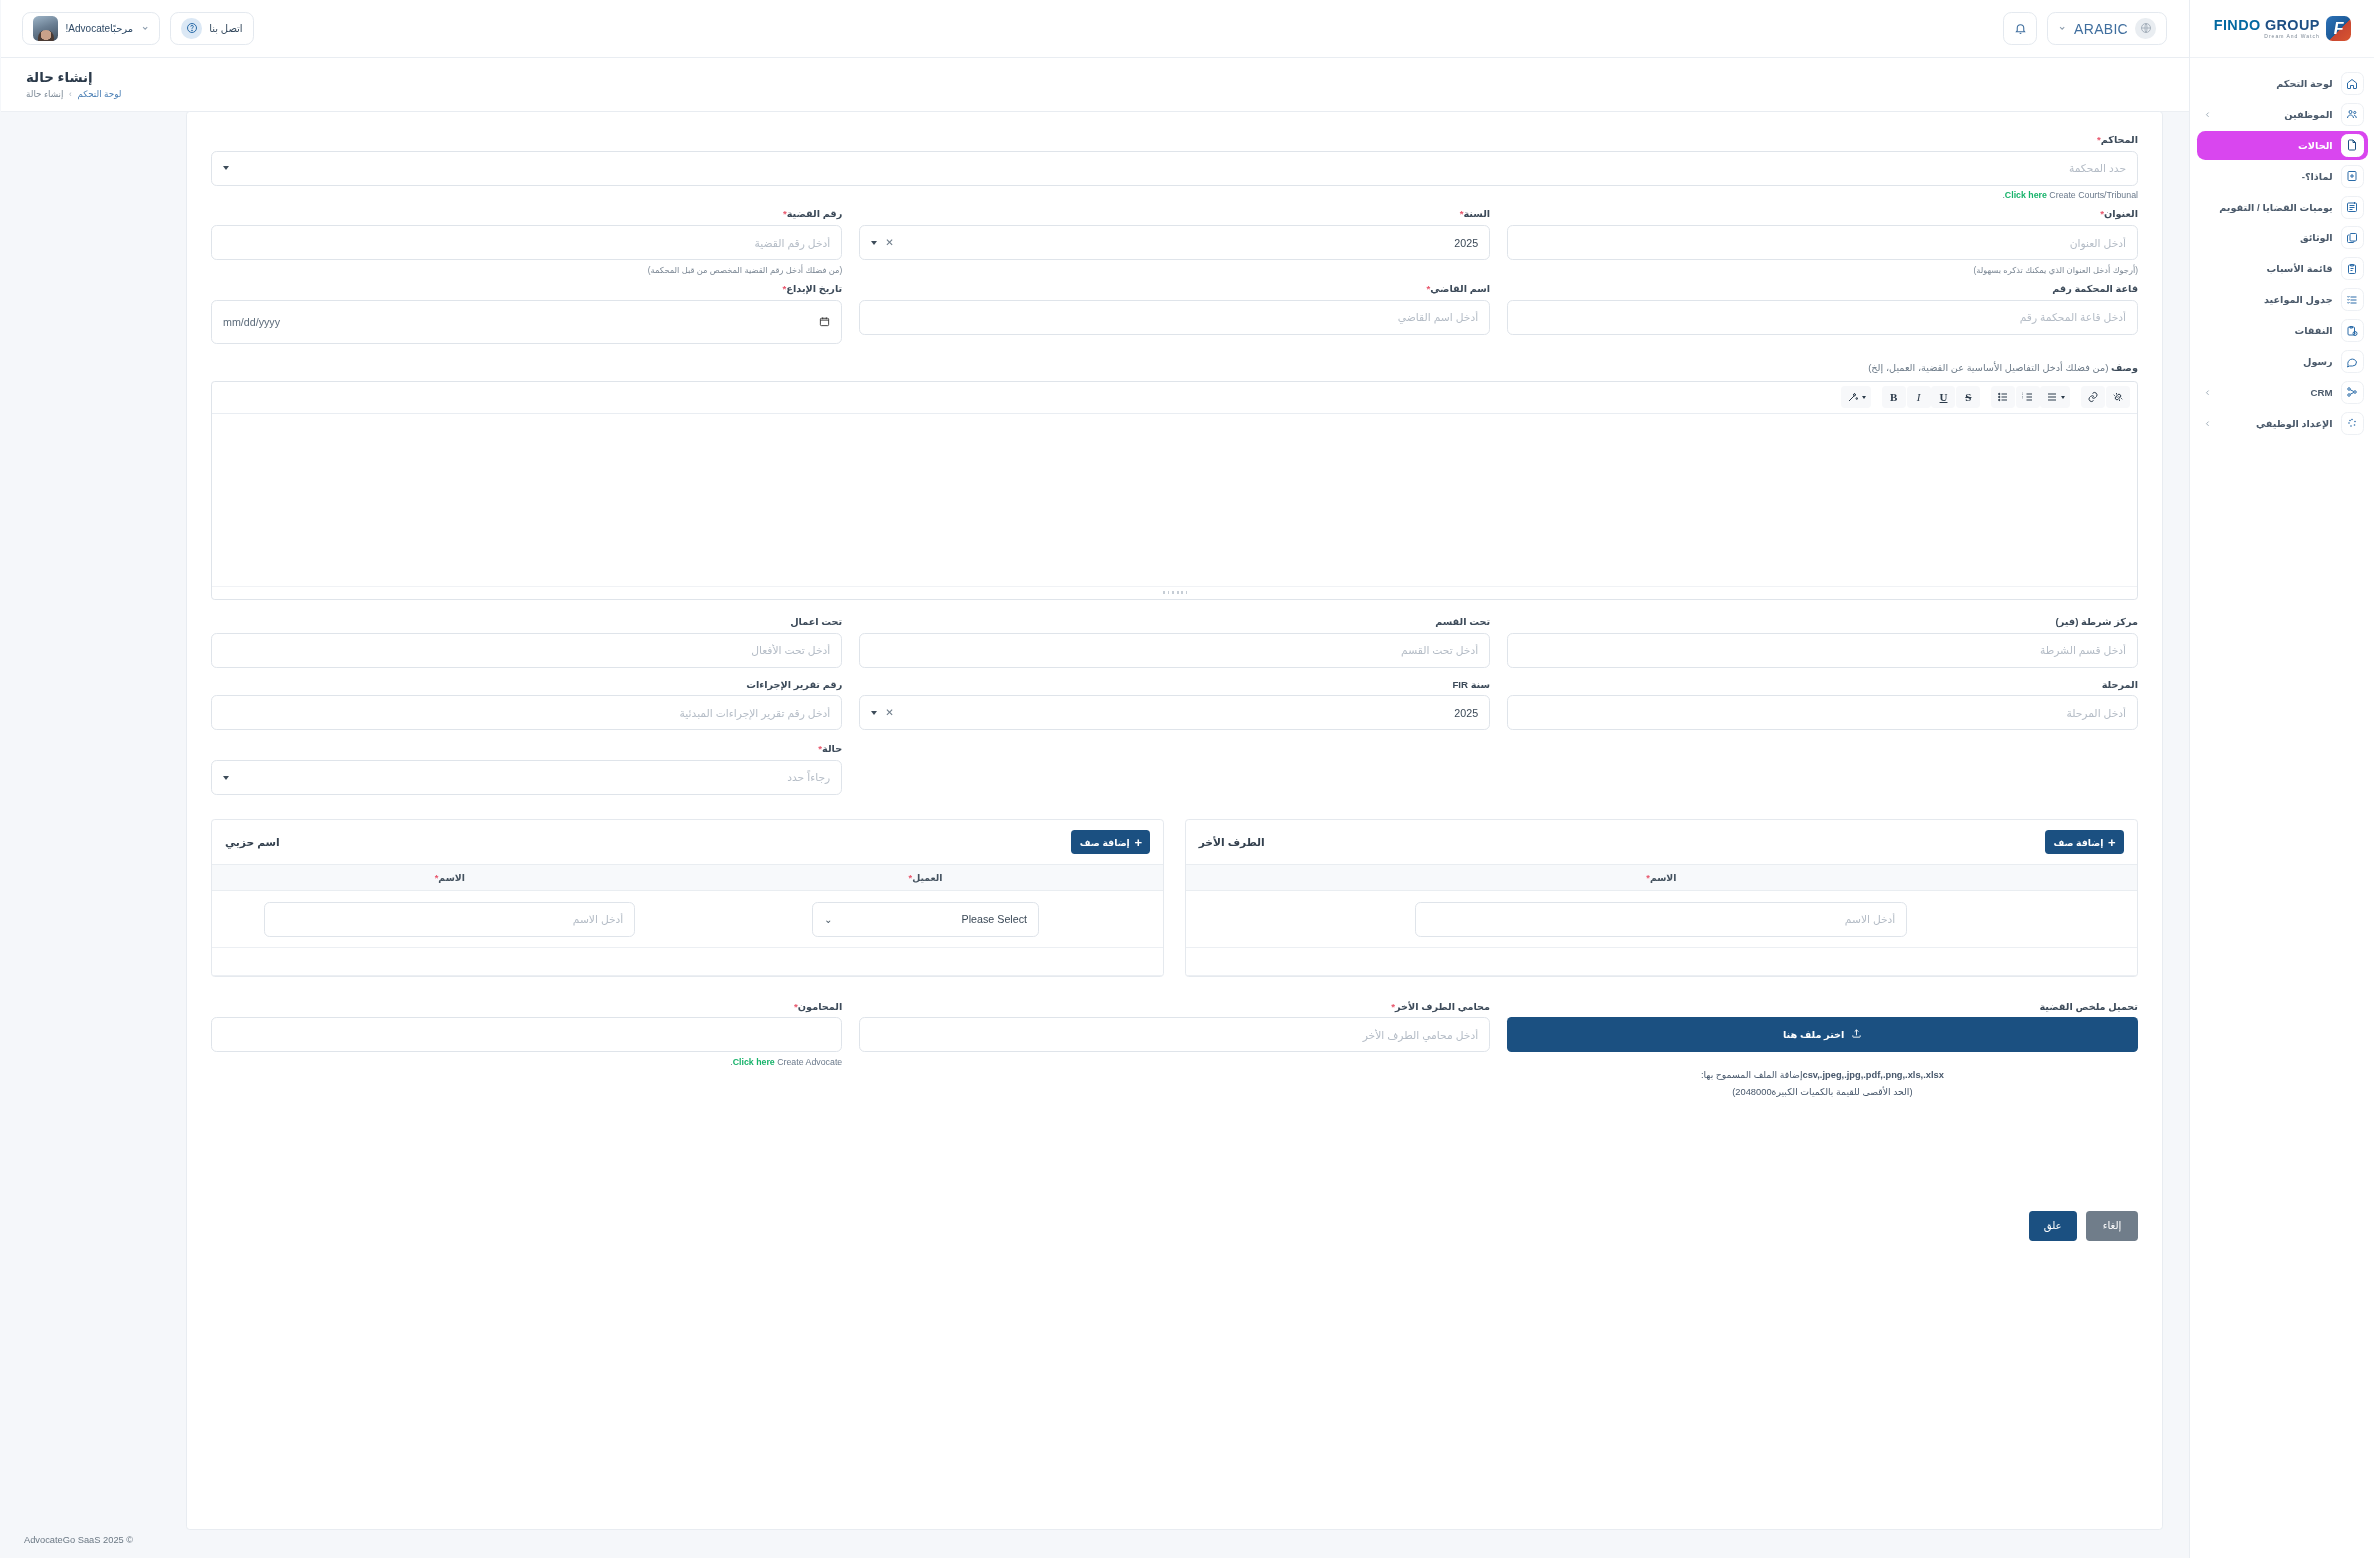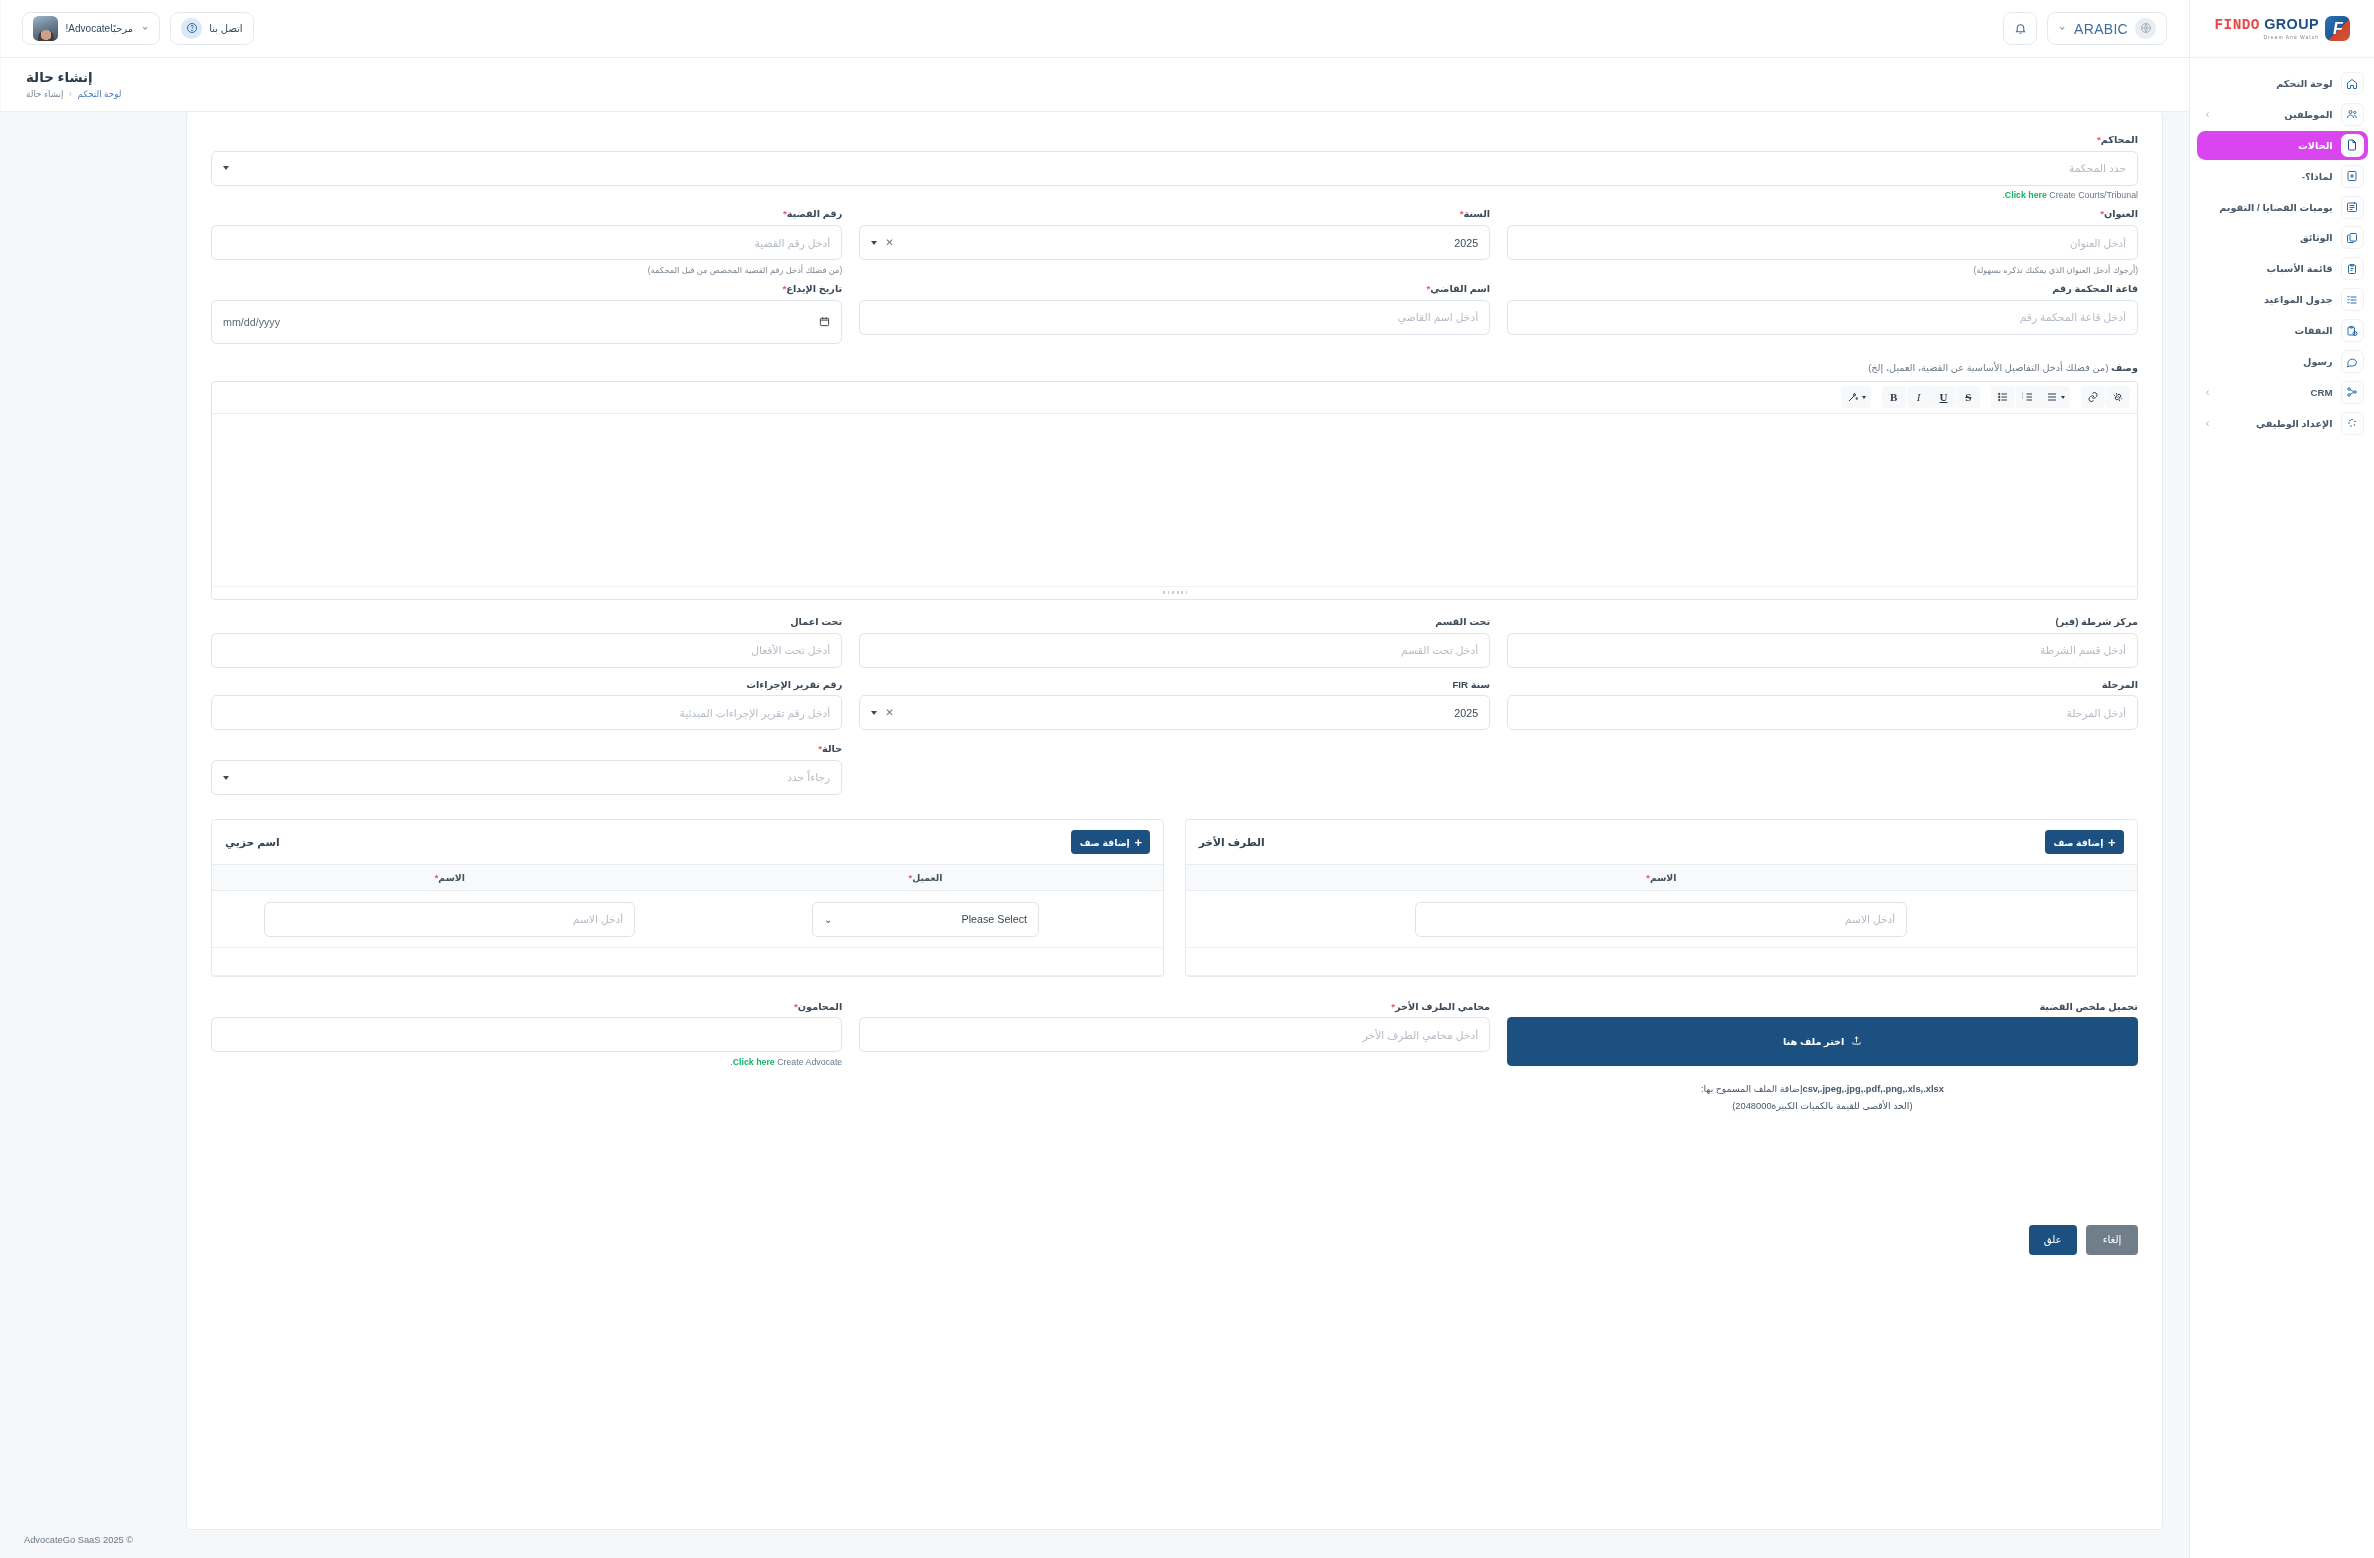--- a/index.html
+++ b/index.html
@@ -31,21 +31,21 @@
     width: 25px; height: 25px; border-radius: 6.5px;
     background: linear-gradient(135deg,#2d72b8 0%,#1c5a97 55%, #c74632 55%, #d9552f 100%);
     position: relative; flex: none;
   }
   .brand-mark:after {
     content:"F"; position:absolute; inset:0; color:#fff; font-size:16px; font-weight:bold;
     display:flex; align-items:center; justify-content:center; font-style: italic;
   }
   .brand-text { display:flex; flex-direction:column; align-items:flex-start; line-height:1; }
   .brand-top { font-size:14.4px; letter-spacing:0.4px; font-weight:700; white-space:nowrap; }
-  .brand-top .findo { color:#ef4444;font-family:Liberation Mono, monospace; }
+  .brand-top .findo { color:#0369a1; }
   .brand-top .group { color:#1e4f84; }
   .brand-sub { font-size:5px; color:#7b8794; letter-spacing:1px; margin-top:1.9px; }
 
   .nav { padding: 11px 7.4px 0 7.4px; display:flex; flex-direction:column; gap: 1.9px; }
   .nav-item {
     display: flex; align-items: center; gap: 8.3px;
     height: 29px; padding: 0 3.7px 0 5.6px;
     border-radius: 8.3px; cursor: pointer; position: relative;
     text-decoration: none;
   }
@@ -206,21 +206,21 @@
   .party-table { width:100%; border-collapse: collapse; }
   .party-table th {
     background:#f7f9fb; border-top:0.9px solid #e9edf1; border-bottom:0.9px solid #e9edf1;
     height: 26px; font-size: 9.3px; color:#44525f; font-weight:700; text-align:center;
   }
   .party-table td { padding: 10.2px 11px; border-bottom: 0.9px solid #eceff3; }
   .party-table tr.empty-row td { height: 28px; padding:0; border-bottom:0.9px solid #eceff3;}
 
   
   .btn-upload {
-    width: 100%; height: 49px; background:#1b5081; color:#fff; border:none;
+    width: 100%; height: 35px; background:#1b5081; color:#fff; border:none;
     border-radius: 4.6px; font-size: 9.7px; font-weight:600; cursor:pointer;
     display:flex; align-items:center; justify-content:center; gap:6.5px; font-family:inherit;
   }
   .btn-upload svg { width: 11px; height: 11px; }
   .upload-note { margin-top: 15px; text-align:center; font-size: 9.3px; color:#46566a; line-height: 1.75; }
   .upload-note .types { font-weight: 700; }
 
   
   .form-actions { display:flex; flex-direction: row-reverse; justify-content:flex-end; gap: 9.3px; margin-top: 111px; }
   .btn-primary {

